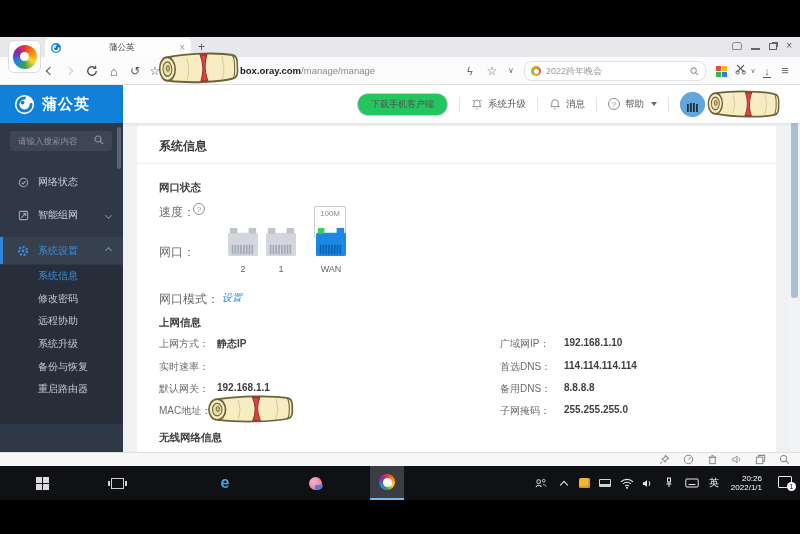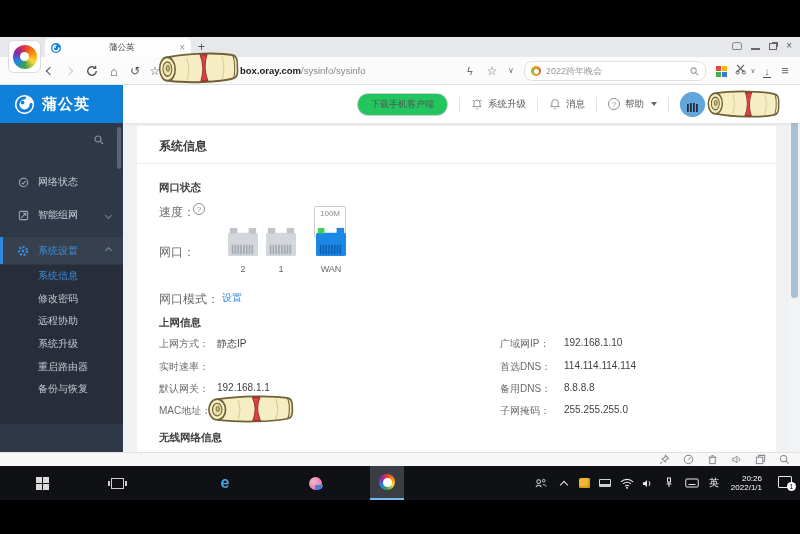--- a/index.html
+++ b/index.html
@@ -93,24 +93,24 @@
   .pg-title { position:absolute; left:22px; top:12px; font-size:12px; font-weight:bold; color:#3c3c3c; }
   .pg-hr { position:absolute; left:0; right:0; top:37px; border-top:1px solid #ededed; }
   .sec-title { position:absolute; left:22px; font-size:10.5px; font-weight:bold; color:#3c3c3c; }
   .flabel { position:absolute; left:22px; font-size:12px; color:#6b6b6b;text-align:right; }
   .tooltip { position:absolute; left:177px; top:80px; width:32px; height:32px; border:1px solid #ccc; background:#fff;
              font-size:8px; color:#8b8b8b; text-align:center; line-height:13px; border-radius:2px; }
   .tooltip::after { content:""; position:absolute; left:12px; bottom:-4px; width:6px; height:6px; background:#fff;
              border-right:1px solid #ccc; border-bottom:1px solid #ccc; transform:rotate(45deg) scale(.7); }
   .port { position:absolute; width:32px; text-align:center; }
   .port-lbl { display:block; margin-top:3px; font-size:9px; color:#666; }
-  .setlink { position:absolute; left:85px; font-size:10px; color:#2e8be6; text-decoration:none; }
+  .setlink { position:absolute; left:85px; font-size:10px; color:#2e8be6; text-decoration:none;font-style:italic; }
   .irow { position:absolute; left:0; right:0; height:14px; }
   .irow .ilabel { position:absolute; left:22px; font-size:10px; color:#6b6b6b; }
-  .irow .ivalue { position:absolute; left:80px; font-size:10px; color:#3f3f3f; white-space:nowrap; }
+  .irow .ivalue { position:absolute; left:80px; font-size:10px; color:#3f3f3f; white-space:nowrap;font-weight:bold; }
   .irow .ilabel.r { left:363px; }
   .irow .ivalue.r { left:427px; }
   .pg-scroll-track { position:absolute; right:1px; top:28px; bottom:0; width:10px; background:#f2f3f5; }
   .pg-scroll-thumb { position:absolute; right:2px; top:30px; width:7px; height:183px; background:#a9bfd3; border-radius:3px; }
 
   
   .statusbar { position:absolute; left:0; right:0; top:415px; height:14px; background:#f7f7f8; border-top:1px solid #e0e0e0;
                display:flex; align-items:center; justify-content:flex-end; gap:13px; padding-right:10px; }
 
   
@@ -217,21 +217,21 @@
         <svg width="12" height="12" viewBox="0 0 12 12">
             <path d="M10.3 6a4.3 4.3 0 1 1-1.2-3" fill="none" stroke="#555" stroke-width="1.4"></path>
             <path d="M9.6 0.8 L9.6 3.4 L7 3.2" fill="none" stroke="#555" stroke-width="1.3"></path>
           </svg>
       </span>
       <span class="nav-ic" style="left:106px;font-size:13px">⌂</span>
       <span class="nav-ic" style="left:127px;font-size:12px">↺</span>
       <span class="nav-ic" style="left:147px;font-size:12px">☆</span>
 
       <span class="urltext">
-        <span class="urlhost">box.oray.com</span><span class="urlpath">/sysinfo/sysinfo</span>
+        <span class="urlhost">box.oray.com</span><span class="urlpath">/manage/manage</span>
       </span>
 
       <span class="tb-glyph" style="left:463px;width:14px">ϟ</span>
       <span class="tb-glyph" style="left:485px;width:14px;font-size:12px">☆</span>
       <span class="tb-glyph" style="left:505px;width:12px;font-size:8px">∨</span>
 
       <div class="searchbox">
         <span class="s-logo"></span>
         <span class="s-text">2022跨年晚会</span>
         <svg width="9" height="9" viewBox="0 0 10 10">
@@ -276,20 +276,21 @@
       <aside class="sidebar">
         <div class="logohead">
           <svg width="21" height="21" viewBox="0 0 24 24">
             <circle cx="12" cy="12" r="11" fill="#fff"></circle>
             <path d="M12 4.5 a7.5 7.5 0 1 0 7.5 7.5" stroke="#1080d8" stroke-width="3.4" fill="none" stroke-linecap="round"></path>
             <circle cx="9.8" cy="9.8" r="2.1" fill="#1080d8"></circle>
           </svg>
           <span class="brandname">蒲公英</span>
         </div>
 
+        <input class="sb-search" placeholder="请输入搜索内容" style="">
         <svg class="sb-mag abs" width="10" height="10" viewBox="0 0 10 10">
           <circle cx="4" cy="4" r="3" fill="none" stroke="#8a929e" stroke-width="1.2"></circle>
             <line x1="6.4" y1="6.4" x2="9" y2="9" stroke="#8a929e" stroke-width="1.2"></line>
         </svg>
 
         <div class="m-item" style="top:86px">
           <span class="mi-ic">
             <svg width="11" height="11" viewBox="0 0 12 12">
                 <circle cx="6" cy="6" r="4.6" fill="none" stroke="#9aa3af" stroke-width="1.2"></circle>
                 <path d="M4 6.2 L5.5 7.6 L8.2 4.6" fill="none" stroke="#9aa3af" stroke-width="1.2"></path>
@@ -318,22 +319,22 @@
           </span>
           <span>智能组网</span>
           <i class="m-chev"></i>
         </div>
 
         <nav class="submenu">
           <a class="sm-item active">系统信息</a>
           <a class="sm-item">修改密码</a>
           <a class="sm-item">远程协助</a>
           <a class="sm-item">系统升级</a>
+          <a class="sm-item">备份与恢复</a>
           <a class="sm-item">重启路由器</a>
-          <a class="sm-item">备份与恢复</a>
         </nav>
         <span class="sb-scroll"></span>
       </aside>
 
       <header class="pageheader">
         <div class="ph-right">
           <button class="ph-btn">下载手机客户端</button>
           <span class="ph-div"></span>
           <span class="ph-link">
             <svg width="12" height="12" viewBox="0 0 12 12">

